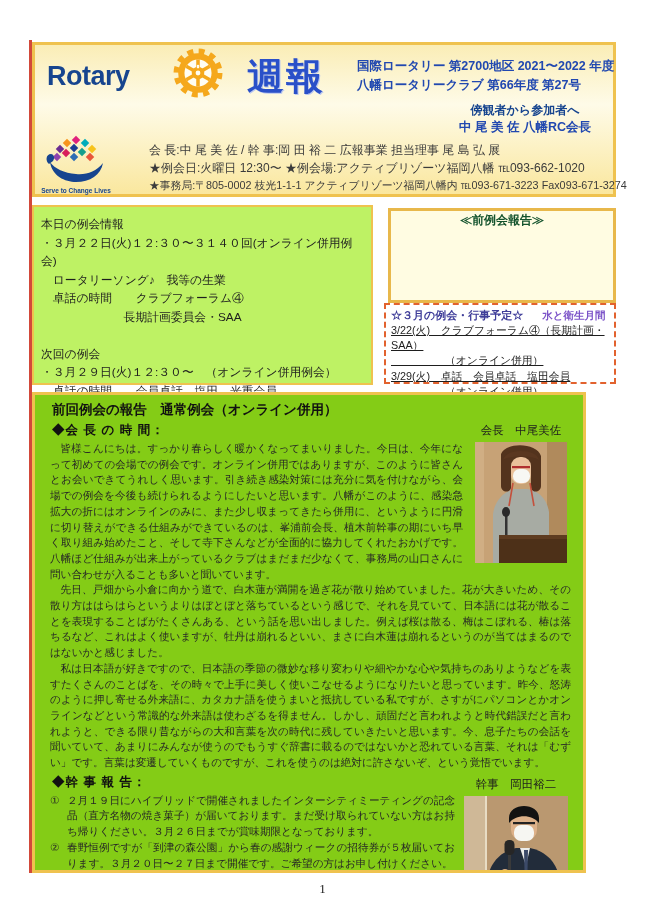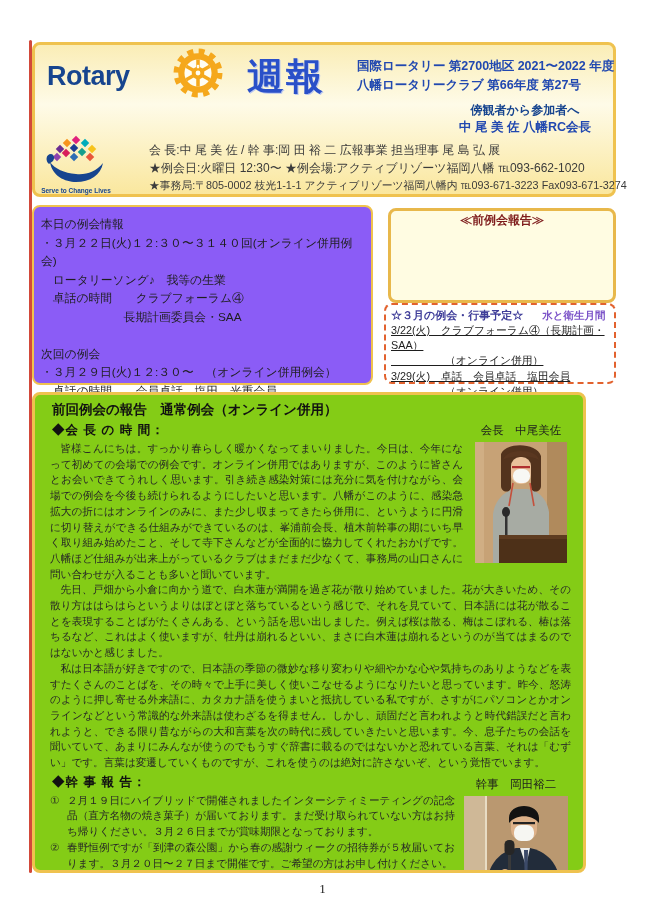--- a/index.html
+++ b/index.html
@@ -1,20 +1,20 @@
 <!DOCTYPE html>
 <html><head>
 <meta charset="utf-8">
 <style>
   html,body{margin:0;padding:0;}
   body{
     width:645px;height:913px;position:relative;background:#ffffff;
     font-family:"Liberation Sans",sans-serif;color:#222;
   }
-  .abs{position:absolute;border-radius:8px;}
+  .abs{position:absolute;}
 
   
   #red-line{left:29px;top:40px;width:3px;height:833px;background:#D2493A;}
 
   
   #header-box{
     left:32px;top:42px;width:578px;height:149px;
     border:3px solid #EFC24F;
     background:linear-gradient(180deg,#FAEDB6 0%,#FEFBE8 40%,#FAE79E 100%);
   }
@@ -30,30 +30,30 @@
   .slogan-1{color:#17458F;}
   .slogan-2{color:#2148B0;font-size:12.5px;}
   #serve-logo{left:5px;top:90px;width:72px;text-align:center;}
   #serve-caption{font-size:6.5px;color:#17458F;font-weight:bold;margin-top:0;}
   #club-info{left:84px;top:97px;font-size:12px;color:#3B3B3B;line-height:17.5px;white-space:nowrap;margin-left:30px;}
   #club-info .info-office{font-size:10.8px;}
 
   
   #today-box{
     left:32px;top:205px;width:341px;height:180px;border:2px solid #EFC24F;
-    background:#8b5cf6;box-sizing:border-box;padding:8px 7px;
+    background:#bef264;box-sizing:border-box;padding:8px 7px;
   }
   #today-content{font-size:11.8px;line-height:18.5px;color:#1E1E1E;white-space:pre-line;}
 
   
   #report-box{
     left:388px;top:208px;width:228px;height:95px;border:3px solid #E8B84B;
     background:#FFFCE2;box-sizing:border-box;padding:2px 6px;
   }
-  #report-title{text-align:center;color:#7f1d1d;font-weight:bold;font-size:12px;line-height:15px;}
+  #report-title{text-align:center;color:#14532d;font-weight:bold;font-size:12px;line-height:15px;}
   #report-content{font-size:11px;line-height:14.8px;color:#1E1E1E;white-space:pre-line;}
 
   
   #schedule-box{
     left:384px;top:303px;width:232px;height:81px;border:2px dashed #E2622E;
     background:#fff;box-sizing:border-box;padding:3px 5px;
   }
   #schedule-title{font-size:11px;font-weight:bold;color:#3F3D99;line-height:15px;white-space:nowrap;}
   #schedule-month{color:#7B52C8;font-size:10.5px;margin-left:16px;}
   #schedule-content{font-size:10.8px;line-height:15.2px;color:#1E1E1E;white-space:pre-line;text-decoration:underline;}

